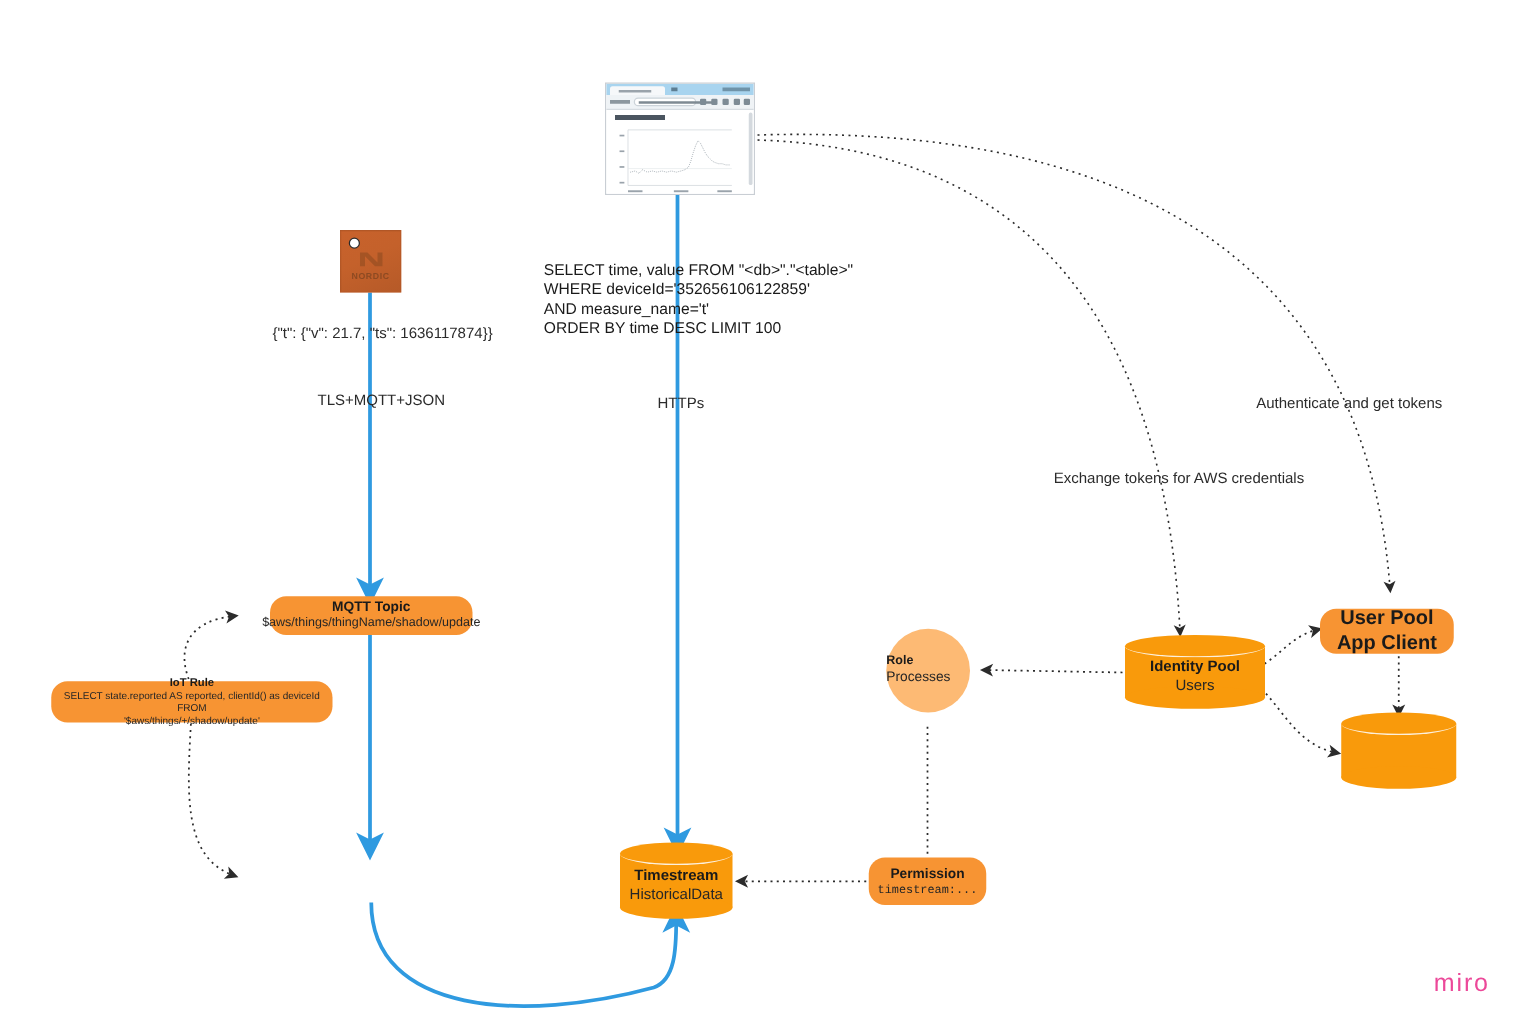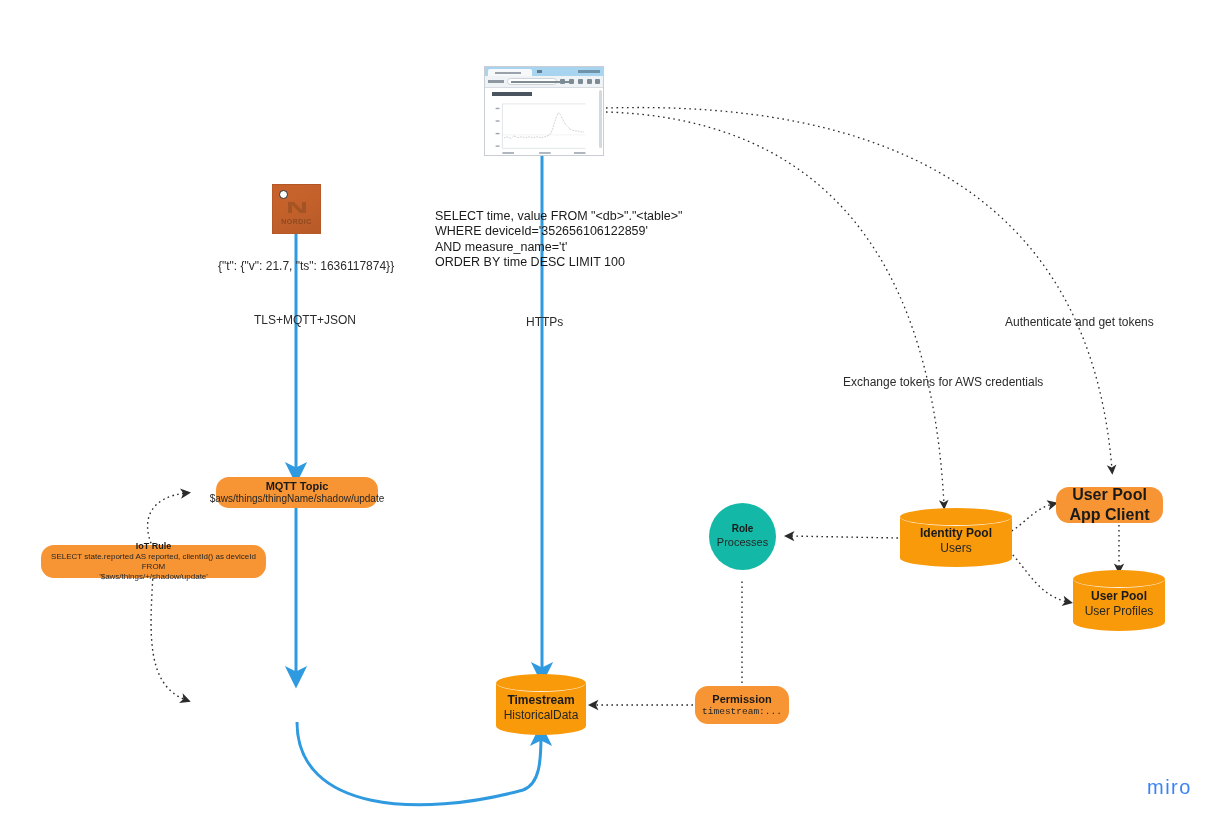--- a/index.html
+++ b/index.html
@@ -93,25 +93,24 @@
     flex-direction: column;
     align-items: center;
     justify-content: center;
     line-height: 1.25;
   }
   .cyl .cyl-label .node-title { font-size: 12px; }
   .cyl .cyl-label .node-sub { font-size: 12px; }
   
   .circ {
     position: absolute;
-    background: #14b8a6;
+    background: #fdba74;
     border-radius: 50%;
     display: flex;
     flex-direction: column;
-    align-items: center;
     justify-content: center;
     line-height: 1.25;
   }
   .circ .node-title { font-size: 10px; }
   .circ .node-sub { font-size: 11px; }
   .edge-label {
     position: absolute;
     font-size: 12px;
     color: #2b2b2b;
     white-space: nowrap;
@@ -120,21 +119,21 @@
     position: absolute;
     font-size: 12.5px;
     color: #1a1a1a;
     line-height: 1.22;
     white-space: pre;
   }
   .watermark {
     position: absolute;
     font-size: 20px;
     letter-spacing: 1.5px;
-    color: #3b82f6;
+    color: #ec4899;
   }
   
   .device {
     position: absolute;
     background: linear-gradient(155deg, #c8622c 0%, #c4612b 45%, #b65a28 100%);
     border: 1px solid #a9522480;
   }
   .device .dev-dot {
     position: absolute;
     left: 6px;
@@ -432,21 +431,17 @@
   </div>
 
   <div class="node rect-node" style="left:1056px; top:487px; width:107px; height:36px;">
     <div class="node-title" style="font-size:16px;">User Pool App Client</div>
   </div>
 
   <div class="cyl" style="left:1073px; top:570px; width:92px; height:61px;">
     <div class="cyl-body"></div>
     <div class="cyl-bottom"></div>
     <div class="cyl-top"></div>
-    <div class="cyl-label" style="top:7px;">
-      <div class="node-title">User Pool</div>
-      <div class="node-sub">User Profiles</div>
-    </div>
   </div>
 
   <div class="watermark" style="left:1147px; top:776px;">miro</div>
 
 </div>
 
 </body></html>

